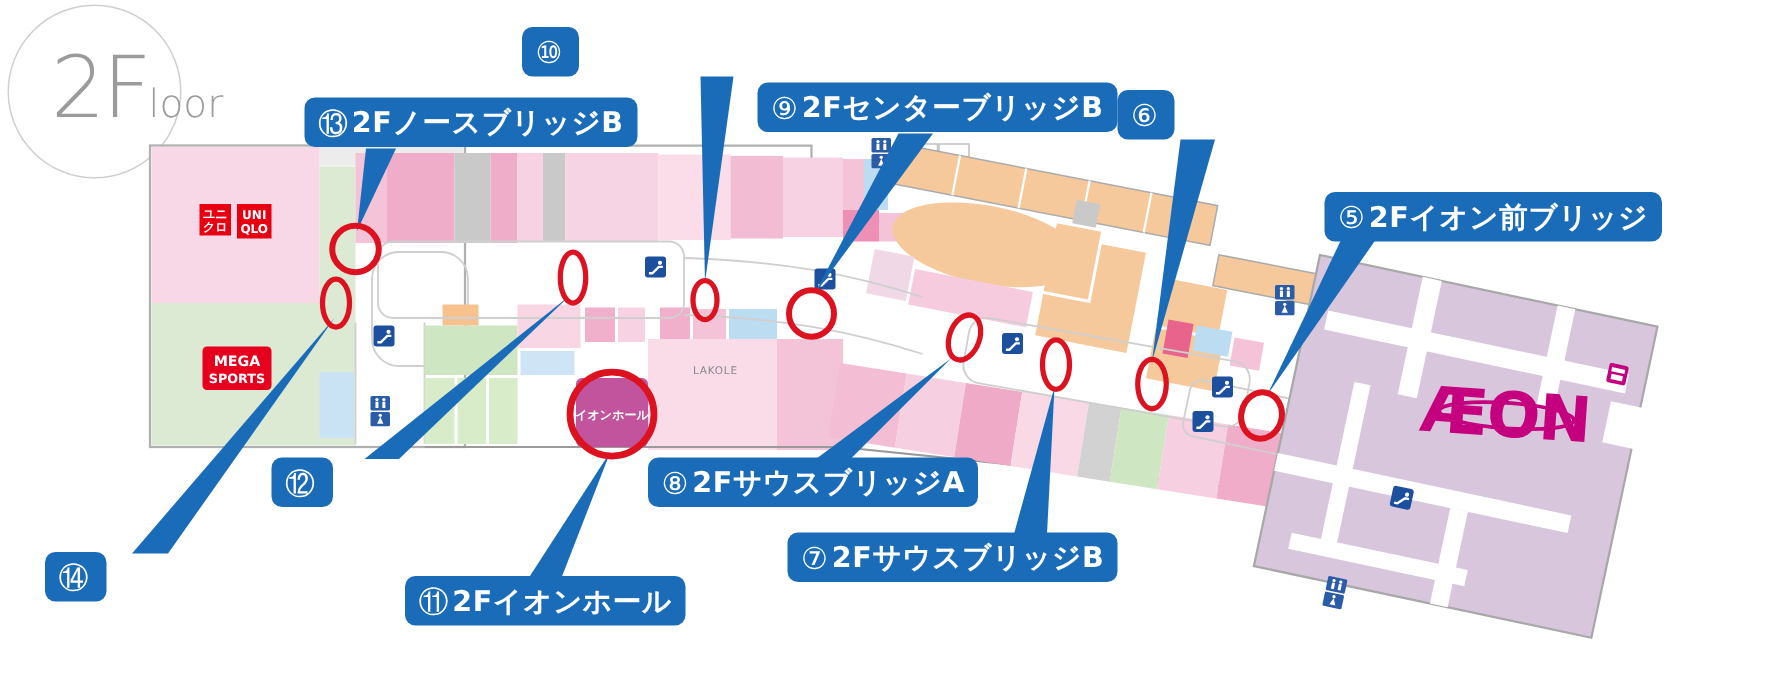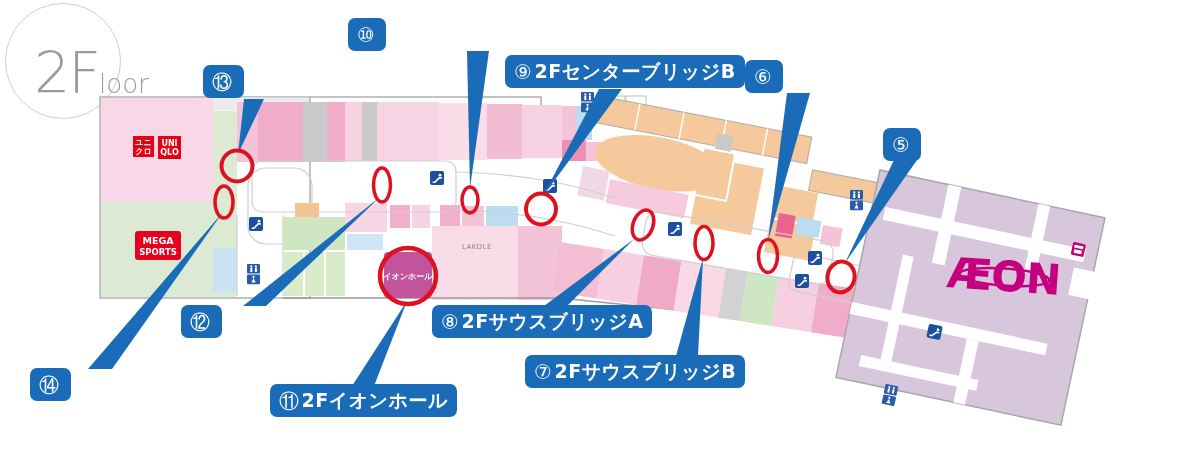--- a/index.html
+++ b/index.html
@@ -1,21 +1,21 @@
 <!DOCTYPE html>
 <html><head>
 <meta charset="utf-8">
 <style>
   html,body{margin:0;padding:0;background:#fff;}
   .stage{position:relative;width:1191px;height:454px;background:#fff;overflow:hidden;
          font-family:"DejaVu Sans","Liberation Sans",sans-serif;}
   
   .floor-badge{position:absolute;left:5px;top:3px;width:114px;height:114px;border:1px solid #cfcfcf;
                border-radius:50%;z-index:0;}
-  .floor-badge .txt{position:absolute;left:28px;top:36px;white-space:nowrap;color:#9b9b9b;}
+  .floor-badge .txt{position:absolute;left:28px;top:22px;white-space:nowrap;color:#9b9b9b;}
   .floor-badge .big{font-size:57px;font-weight:300;letter-spacing:-2px;}
   .floor-badge .small{font-size:26px;font-weight:300;}
   
   .map-svg{position:absolute;left:0;top:0;z-index:1;}
   
   .bubble{position:absolute;z-index:3;display:flex;align-items:center;height:33px;
           background:#1a6cb8;color:#fff;border-radius:7px;padding:0 9px;white-space:nowrap;
           font-size:19px;font-weight:bold;letter-spacing:0.5px;}
   .bubble .num{font-size:20px;font-weight:400;margin-right:2px;line-height:1;}
   .label-5 {left:883px;top:128px;}
@@ -227,20 +227,21 @@
       <ellipse cx="643" cy="225" rx="10" ry="15.5" stroke-width="3.5" transform="rotate(20 643 225)"></ellipse>
       <ellipse cx="704" cy="243" rx="9" ry="16.5" stroke-width="3.5"></ellipse>
       <ellipse cx="768" cy="256" rx="9.5" ry="16.5" stroke-width="3.5"></ellipse>
       <ellipse cx="841" cy="277" rx="13.5" ry="15.5" stroke-width="4" transform="rotate(12 841 277)"></ellipse>
       <circle cx="408" cy="276" r="28" stroke-width="4.5"></circle>
     </g>
   </svg>
 
   <div class="bubble label-5">
       <span class="num">⑤</span>
+      <span>2Fイオン前ブリッジ</span>
     </div>
   <div class="bubble label-6">
       <span class="num">⑥</span>
     </div>
   <div class="bubble label-7">
       <span class="num">⑦</span>
       <span>2FサウスブリッジB</span>
     </div>
   <div class="bubble label-8">
       <span class="num">⑧</span>
@@ -255,18 +256,19 @@
     </div>
   <div class="bubble label-11">
       <span class="num">⑪</span>
       <span>2Fイオンホール</span>
     </div>
   <div class="bubble label-12">
       <span class="num">⑫</span>
     </div>
   <div class="bubble label-13">
       <span class="num">⑬</span>
+      <span>2FノースブリッジB</span>
     </div>
   <div class="bubble label-14">
       <span class="num">⑭</span>
     </div>
 
 </div>
 
 </body></html>

